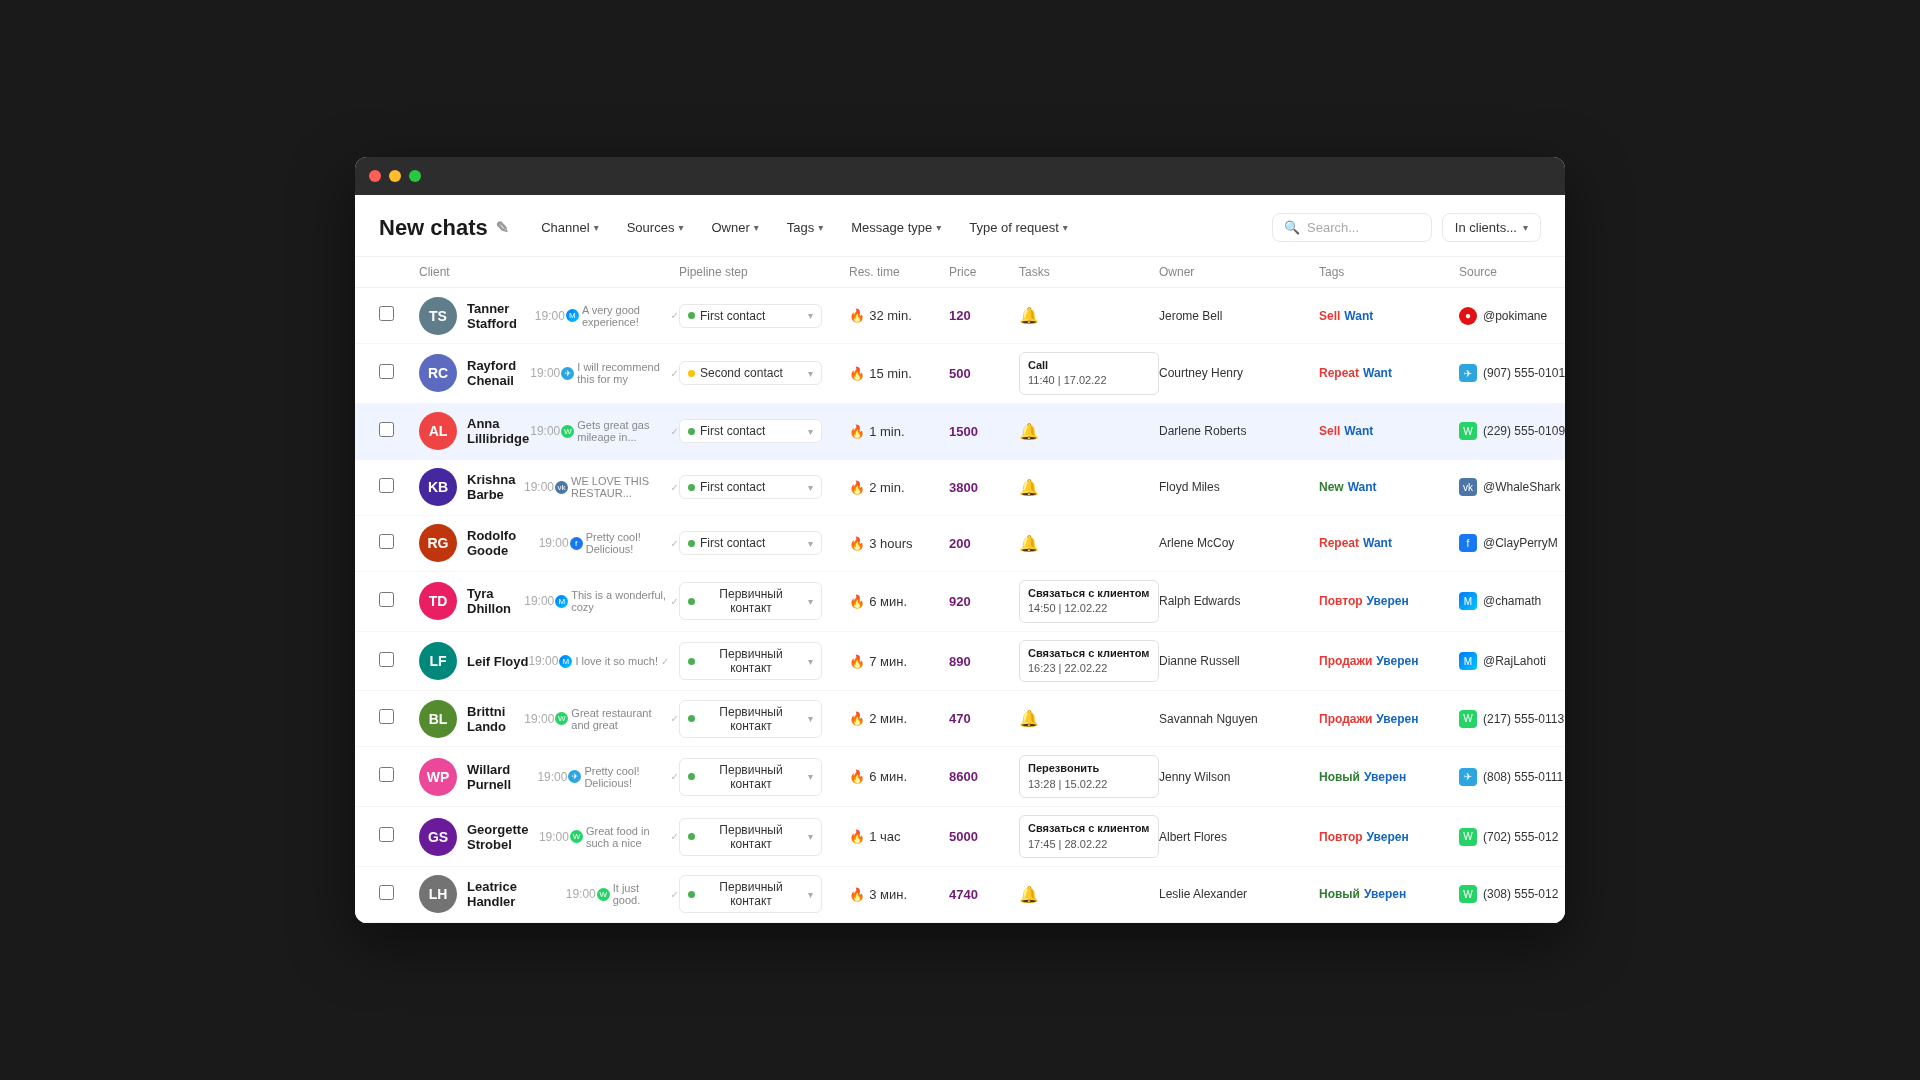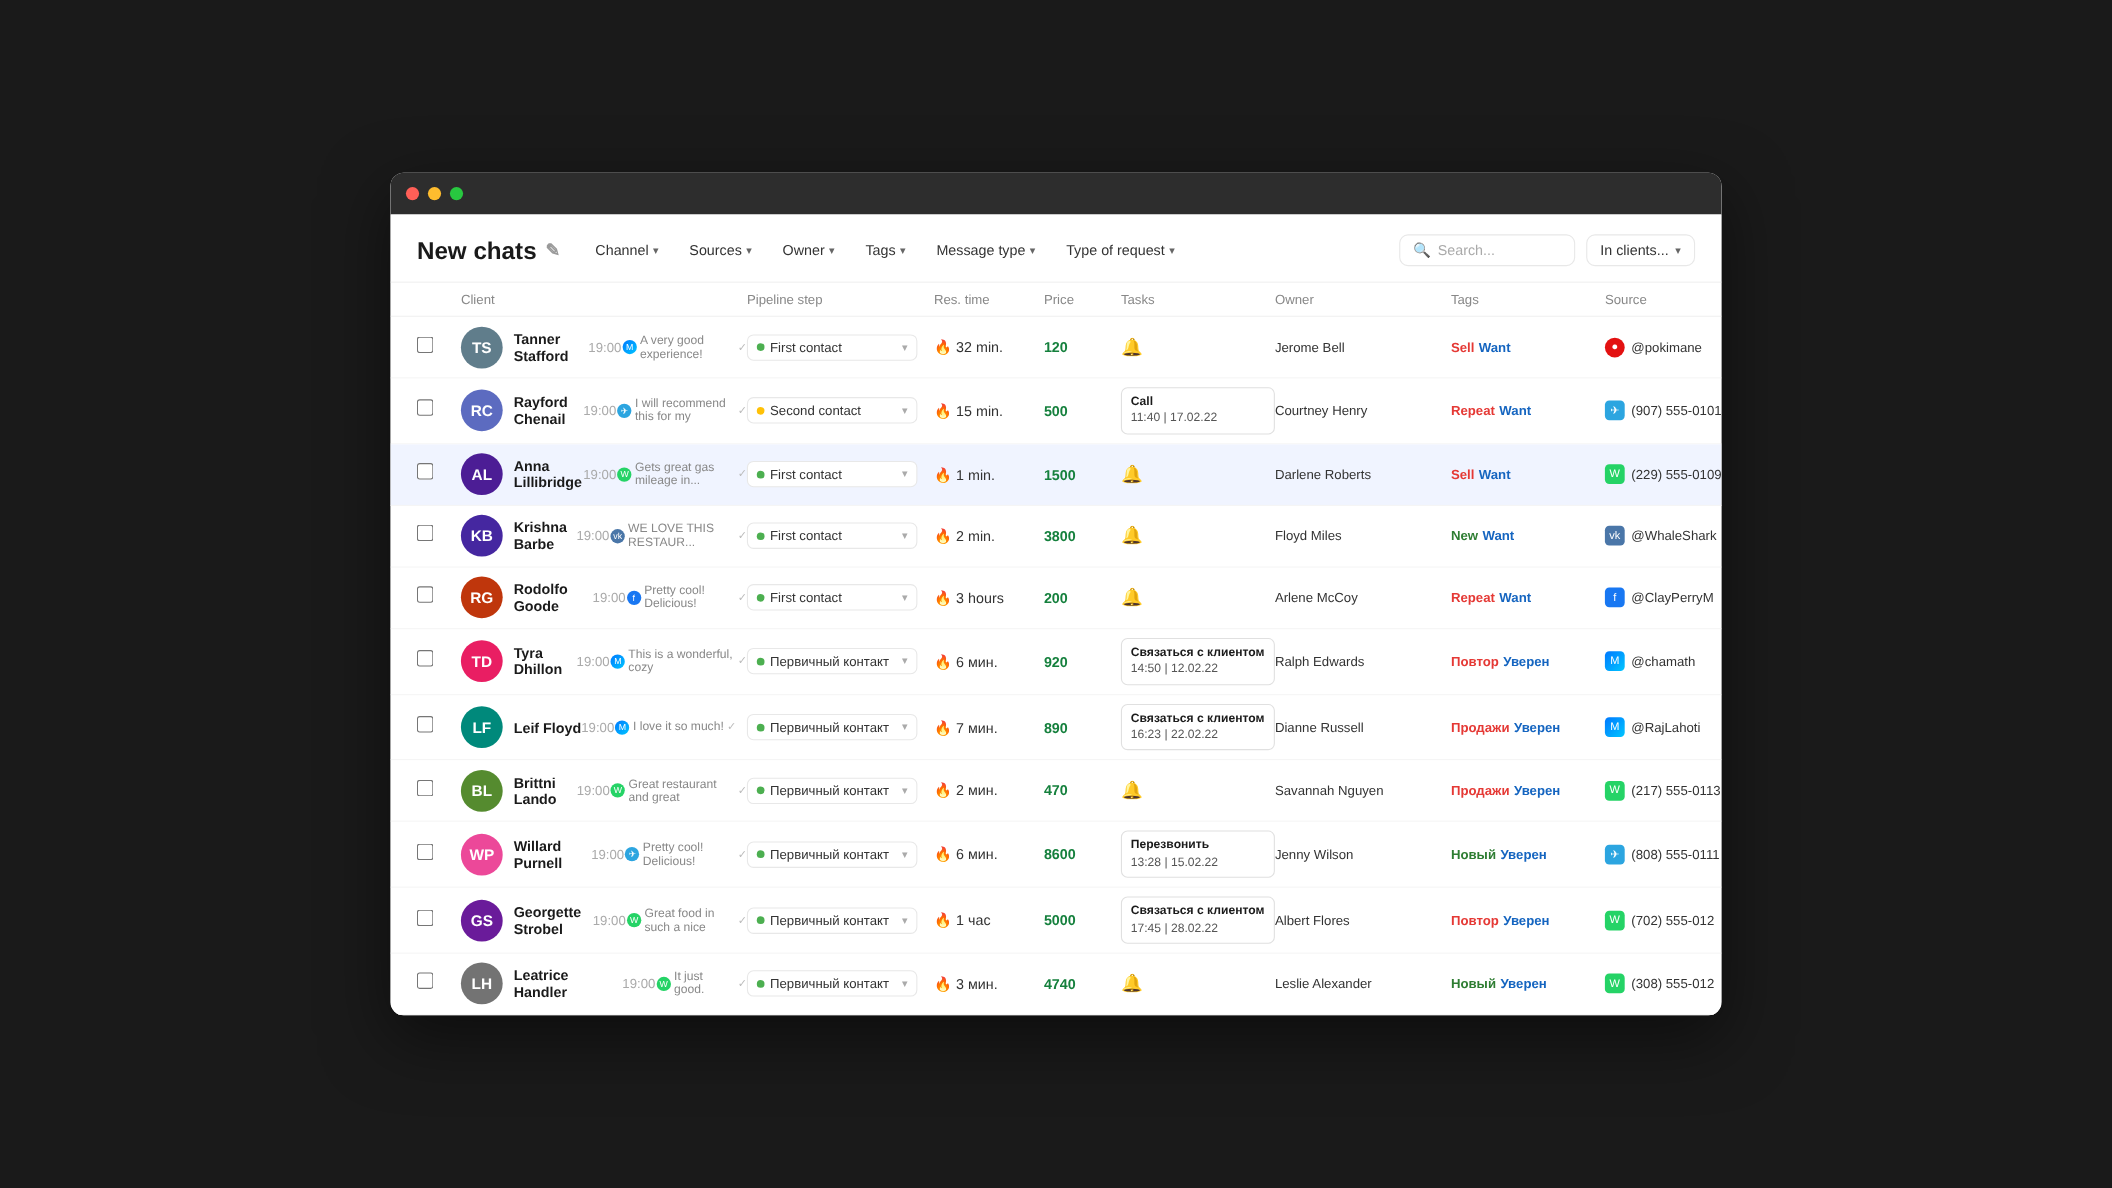--- a/index.html
+++ b/index.html
@@ -135,28 +135,28 @@
       display: flex;
       align-items: center;
       gap: 6px;
       padding: 4px 8px;
       border: 1px solid #e8e8e8;
       border-radius: 6px;
       background: #fff;
       font-size: 12px;
       cursor: pointer;
       color: #333;
-      width: 155px;
+      width: 143px;
       justify-content: space-between;
     }
     .dot-status { width: 7px; height: 7px; border-radius: 50%; flex-shrink: 0; }
     .dot-green-s { background: #4CAF50; }
     .dot-yellow-s { background: #FFC107; }
     .res-cell { display: flex; align-items: center; gap: 4px; font-size: 13px; color: #333; }
-    .price-cell { font-size: 13px; font-weight: 600; color: #15803d; }
+    .price-cell { font-size: 13px; font-weight: 600; color: #701a75; }
     .task-cell { font-size: 12px; color: #555; }
     .task-box {
       border: 1px solid #e0e0e0;
       border-radius: 6px;
       padding: 5px 8px;
       font-size: 11px;
       line-height: 1.4;
     }
     .task-label { font-weight: 600; color: #1a1a1a; font-size: 11px; }
     .task-time { color: #555; font-size: 11px; }
@@ -326,21 +326,21 @@
     <div class="source-cell">
       <span style="width:18px;height:18px;border-radius:4px;background:#2ca5e0;display:inline-flex;align-items:center;justify-content:center;font-size:10px;color:#fff;flex-shrink:0;">✈</span>
       <span>(907) 555-0101</span>
     </div>
   </div>
         <div class="data-row highlighted">
     <div>
       <input type="checkbox" style="">
     </div>
     <div class="client-cell">
-      <div class="avatar" style="background:#4c1d95">AL</div>
+      <div class="avatar" style="background:#ef4444">AL</div>
       <div class="client-info">
         <div class="name-time">
           <span class="client-name">Anna Lillibridge</span>
           <span class="client-time">19:00</span>
         </div>
         <div class="client-preview">
           <span style="width:13px;height:13px;border-radius:50%;background:#25d366;display:inline-flex;align-items:center;justify-content:center;font-size:8px;color:#fff;flex-shrink:0;">W</span>
           <span>Gets great gas mileage in...</span>
           <span style="margin-left:auto;color:#bbb;font-size:10px;">✓</span>
         </div>

